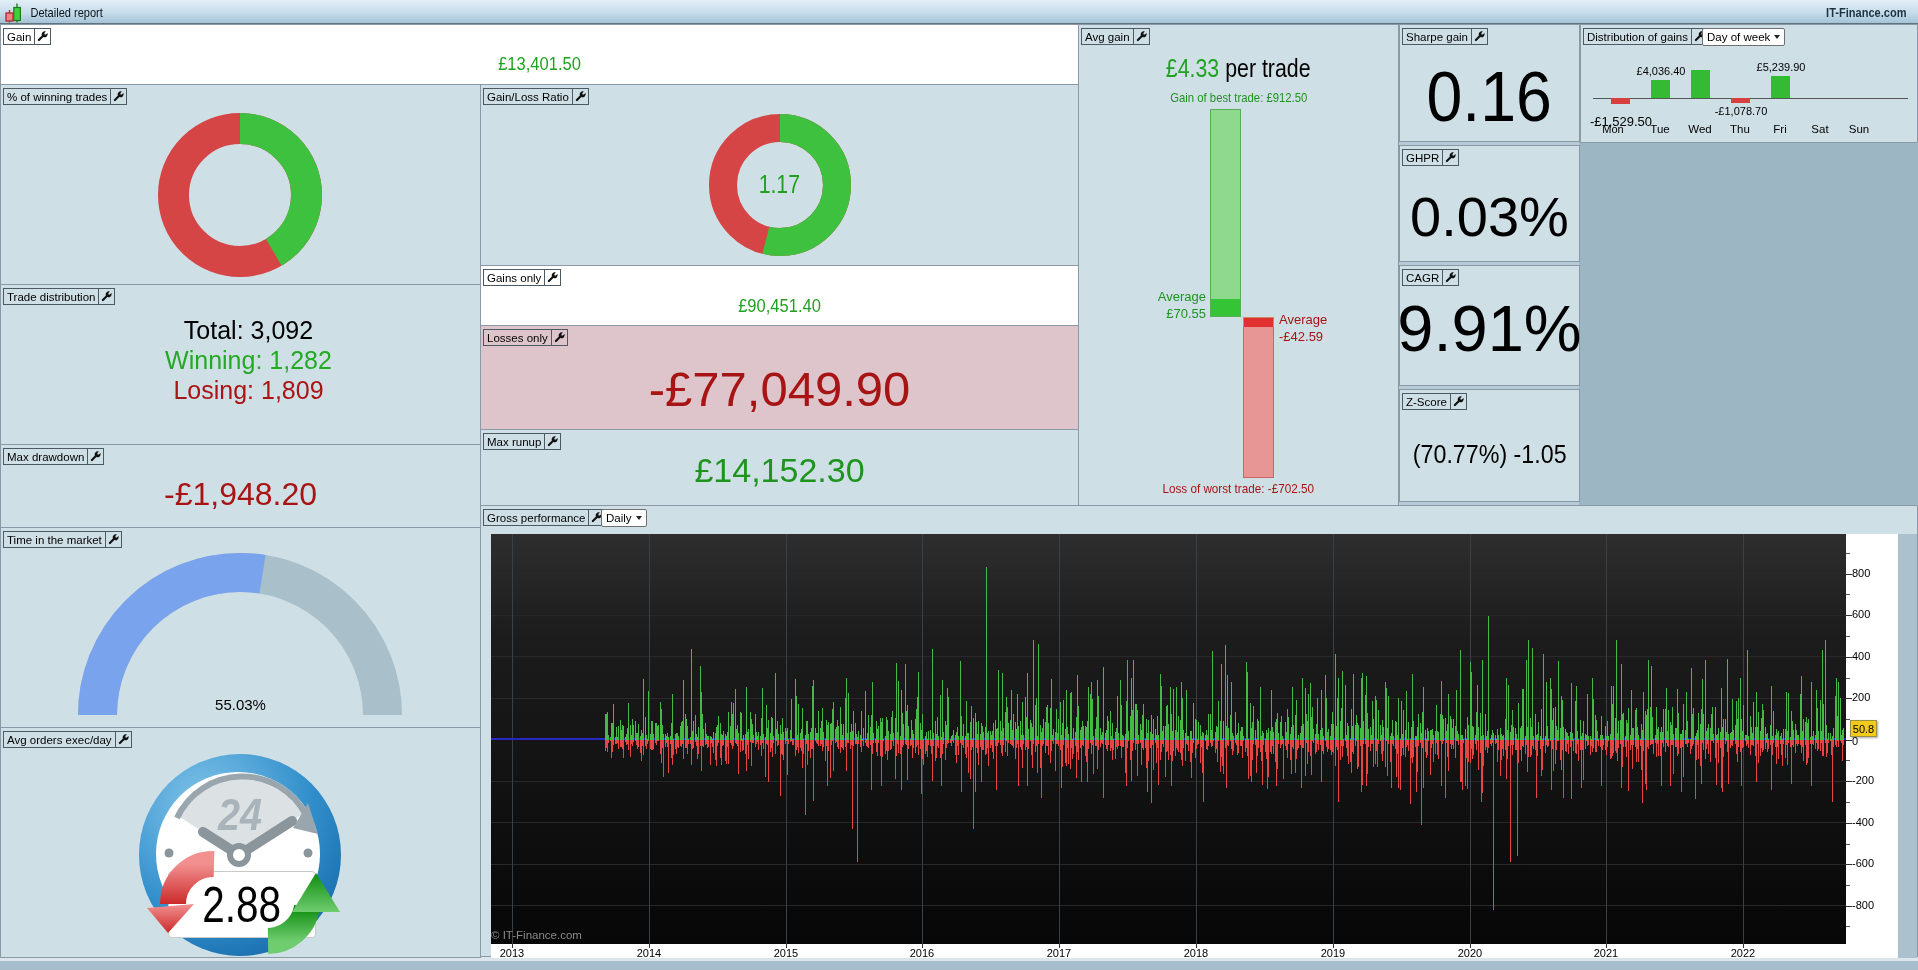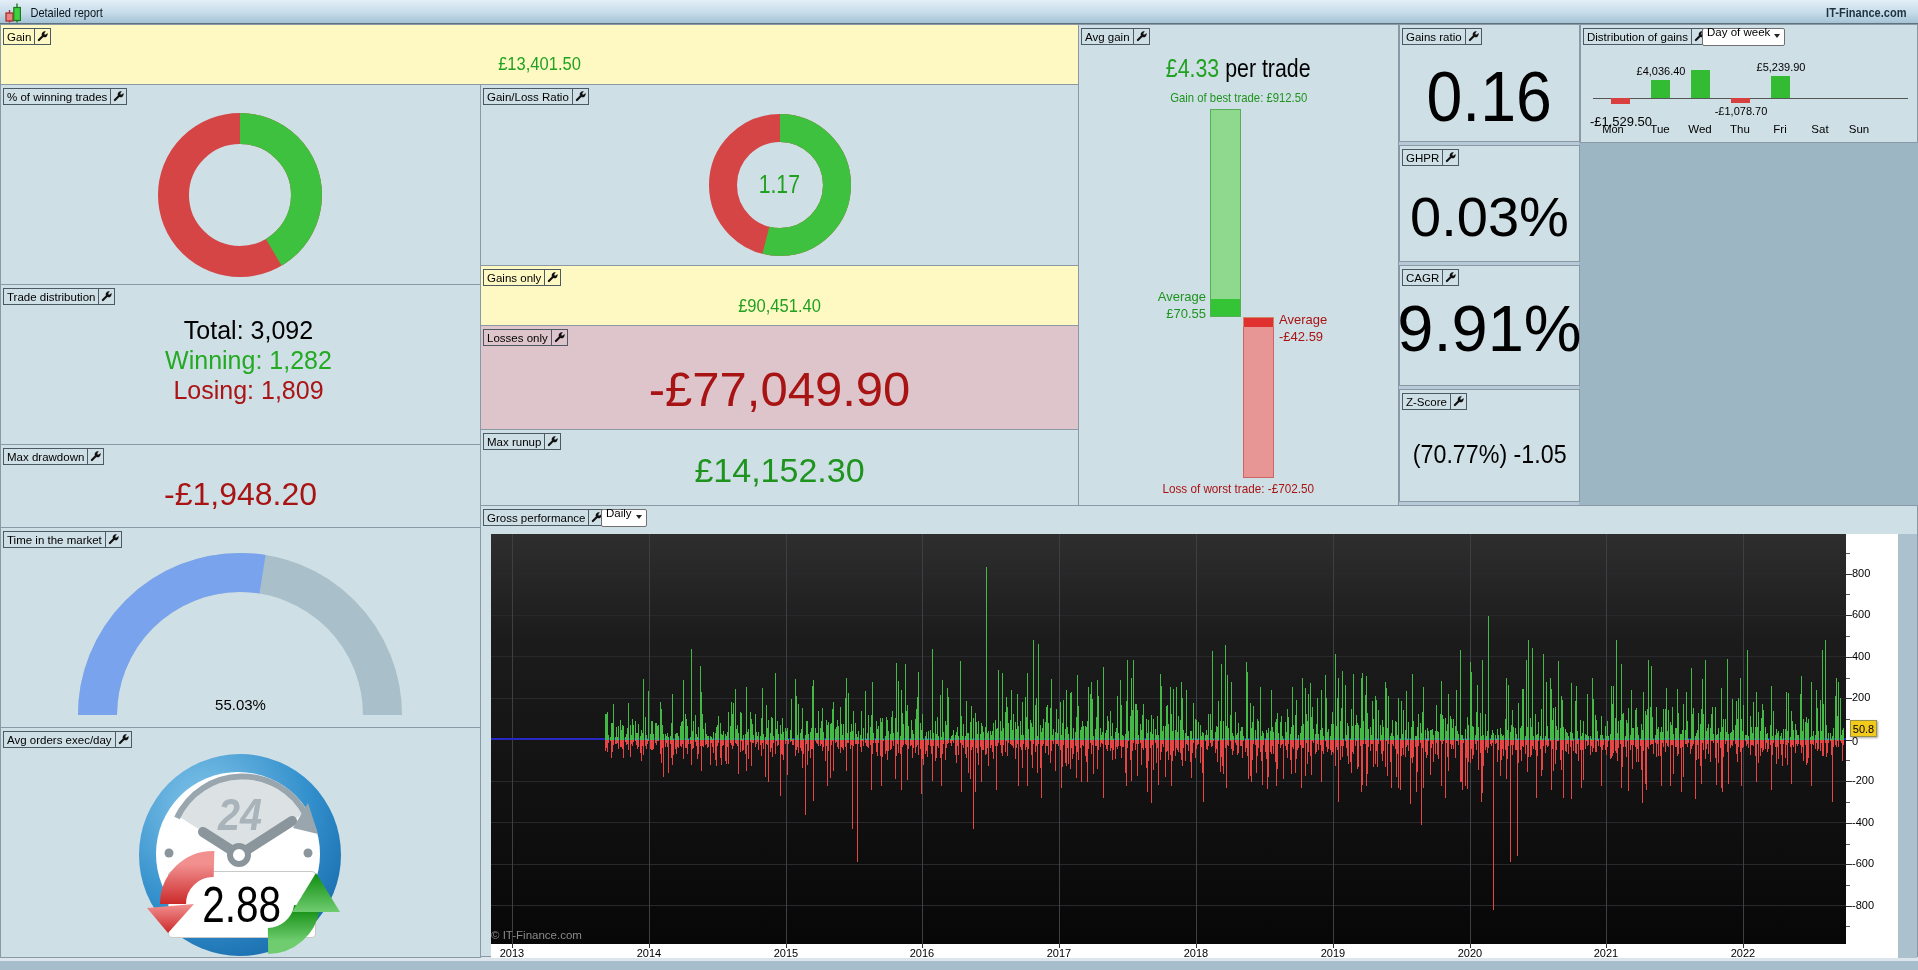--- a/index.html
+++ b/index.html
@@ -1,25 +1,25 @@
 <!DOCTYPE html>
 <html><head><meta charset="utf-8">
 <style>
 *{margin:0;padding:0;box-sizing:border-box}
 html,body{width:1918px;height:970px;overflow:hidden}
 body{font-family:"Liberation Sans",sans-serif;background:#b7cad7;position:relative}
 .abs{position:absolute}
 .panel{position:absolute;border:1px solid #8a99a5;background:#cfdfe6}
-.panel.green{background:#fef9c3}
+.panel.green{background:#ffffff}
 .panel.pink{background:#ddc5cb}
 .lab{position:absolute;left:2px;top:3px;display:flex;align-items:stretch;border:1px solid #4e5a63;font-size:11.5px;color:#000;height:17px}
 .lab .t{padding:0 3px;display:flex;align-items:center;border-right:1px solid #4e5a63}
 .sx{display:inline-block;transform:scaleX(.85);transform-origin:center}
 .lab .w{width:15px;display:flex;align-items:center;justify-content:center}
-.dd{position:absolute;display:flex;align-items:flex-end;gap:4px;background:#fff;border:1px solid #707070;border-radius:2px;font-size:11.5px;height:18px;padding:7px 4px;color:#000}
+.dd{position:absolute;display:flex;align-items:center;gap:4px;background:#fff;border:1px solid #707070;border-radius:2px;font-size:11.5px;height:18px;padding:0 4px;color:#000}
 .dd .tri{width:0;height:0;border-left:3.5px solid transparent;border-right:3.5px solid transparent;border-top:4.5px solid #222}
 .ctr{position:absolute;display:flex;align-items:center;justify-content:center;text-align:center}
 </style></head>
 <body>
 
 <div class="abs" style="left:0;top:957px;width:1918px;height:4px;background:#dde5ec"></div>
 <div class="abs" style="left:0;top:961px;width:1918px;height:9px;background:#a6becb"></div>
 
 <div class="abs" style="left:1579px;top:24px;width:339px;height:481px;background:#9cb6c4"></div>
 
@@ -241,21 +241,21 @@
   <div class="abs" style="left:164px;top:292px;width:31px;height:10px;background:#e03030;border:1px solid #c86;border-bottom:none"></div>
   <div class="abs" style="left:164px;top:302px;width:31px;height:151px;background:#e89595;border:1px solid #cc6666;border-top:none"></div>
   <div class="abs" style="left:200px;top:286px;width:120px;text-align:left;font-size:13px;line-height:17px;color:#a81414">Average<br>-£42.59</div>
   <div class="ctr" style="left:0;top:455px;width:100%;height:16px;font-size:13px;color:#a81414">
       <span class="sx" style="transform:scaleX(.9)">Loss of worst trade: -£702.50</span>
     </div>
 </div>
 
 <div class="panel" style="left:1399px;top:24px;width:181px;height:118px">
   <div class="lab">
-      <div class="t">Gains ratio</div>
+      <div class="t">Sharpe gain</div>
       <div class="w">
         <svg width="11" height="11" viewBox="0 0 11 11">
           <path fill="#111" d="M10.4 2.1 8.9 3.6 7.5 3.5 7.4 2.1 8.9 0.6 A3.1 3.1 0 0 0 4.9 4.6 L0.9 8.6 A1.15 1.15 0 0 0 2.4 10.1 L6.4 6.1 A3.1 3.1 0 0 0 10.4 2.1 Z"></path>
         </svg>
       </div>
     </div>
   <div class="ctr" style="left:0;top:34px;width:100%;height:76px;font-size:70px">
       <span class="sx" style="transform:scaleX(.92)">0.16</span>
     </div>
 </div>

